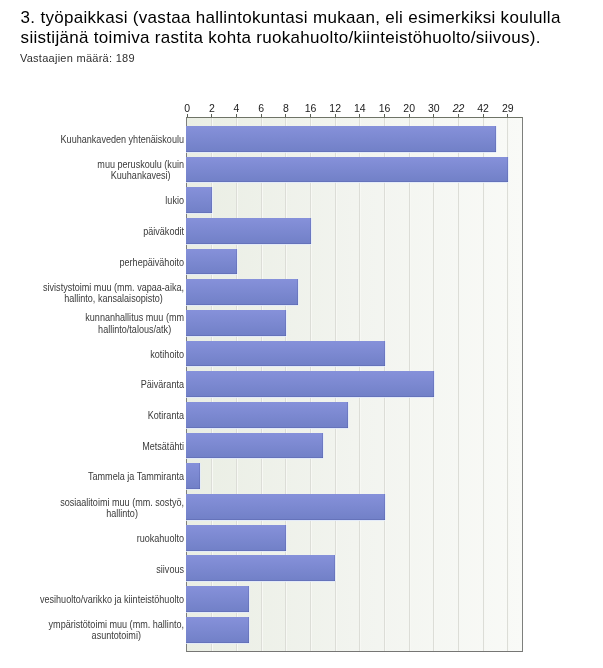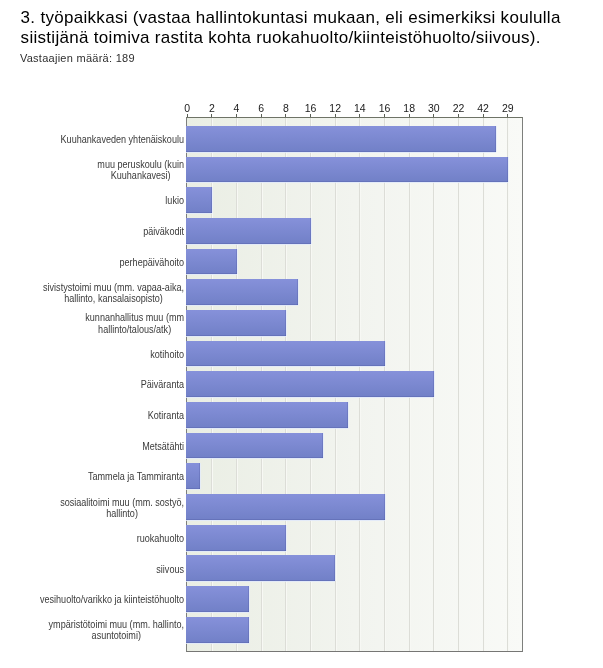--- a/index.html
+++ b/index.html
@@ -73,25 +73,25 @@
         <div class="tlab" style="left: 270.846px; top: 102.7px;">8</div>
         <div class="tick" style="left: 310.008px; top: 114px;"></div>
         <div class="tlab" style="left: 295.508px; top: 102.7px;">16</div>
         <div class="tick" style="left: 334.67px; top: 114px;"></div>
         <div class="tlab" style="left: 320.17px; top: 102.7px;">12</div>
         <div class="tick" style="left: 359.331px; top: 114px;"></div>
         <div class="tlab" style="left: 344.831px; top: 102.7px;">14</div>
         <div class="tick" style="left: 383.993px; top: 114px;"></div>
         <div class="tlab" style="left: 369.493px; top: 102.7px;">16</div>
         <div class="tick" style="left: 408.654px; top: 114px;"></div>
-        <div class="tlab" style="left: 394.154px; top: 102.7px;">18</div>
+        <div class="tlab" style="left: 394.154px; top: 102.7px;">20</div>
         <div class="tick" style="left: 433.316px; top: 114px;"></div>
         <div class="tlab" style="left: 418.816px; top: 102.7px;">30</div>
         <div class="tick" style="left: 457.978px; top: 114px;"></div>
-        <div class="tlab" style="left: 443.478px; top: 102.7px;">22</div>
+        <div class="tlab" style="left: 443.478px; top: 102.7px; font-style: italic;">22</div>
         <div class="tick" style="left: 482.639px; top: 114px;"></div>
         <div class="tlab" style="left: 468.139px; top: 102.7px;">42</div>
         <div class="tick" style="left: 507.301px; top: 114px;"></div>
         <div class="tlab" style="left: 492.801px; top: 102.7px;">29</div>
       </div>
     <div id="bars">
         <div class="bar" style="top: 125.9px; height: 25.8px; width: 309.67px;"></div>
         <div class="bar" style="top: 156.58px; height: 25.8px; width: 322.001px;"></div>
         <div class="bar" style="top: 187.26px; height: 25.8px; width: 26.0616px;"></div>
         <div class="bar" style="top: 217.94px; height: 25.8px; width: 124.708px;"></div>

